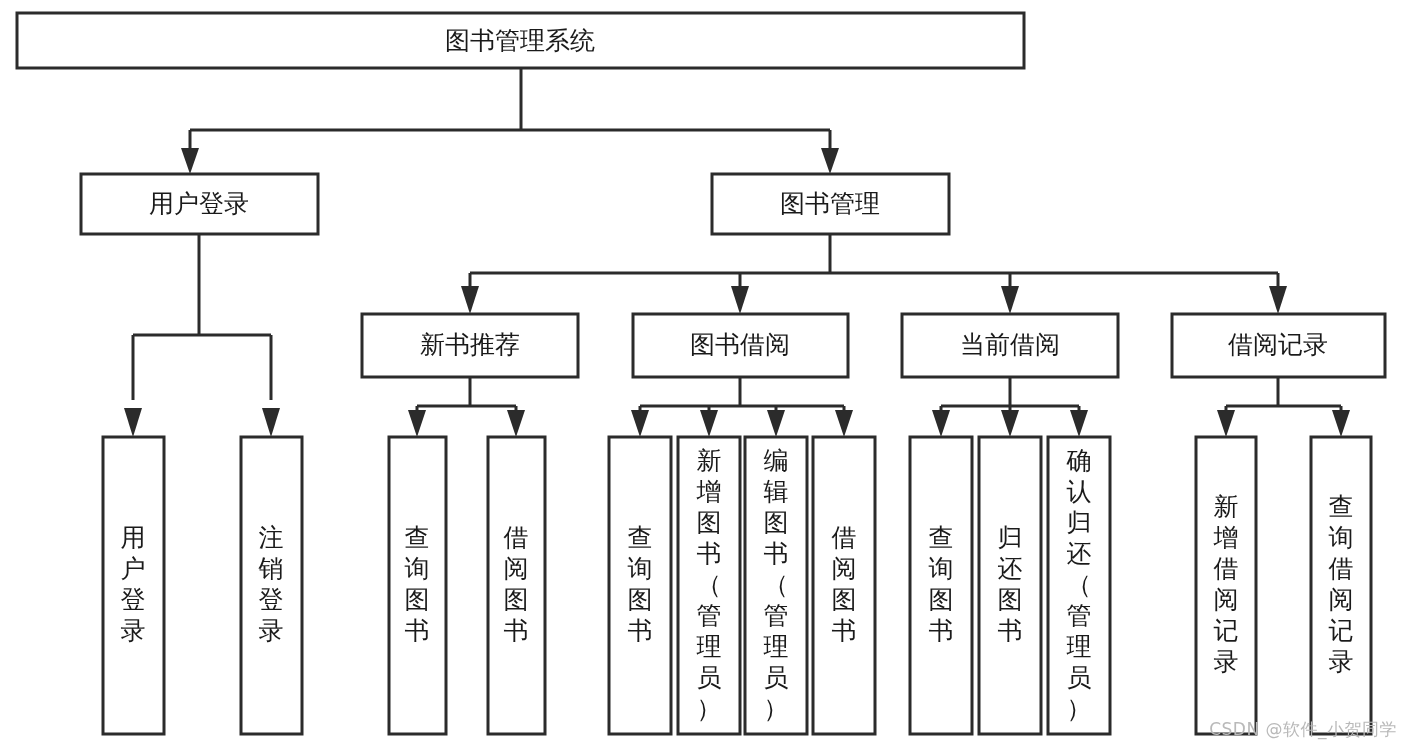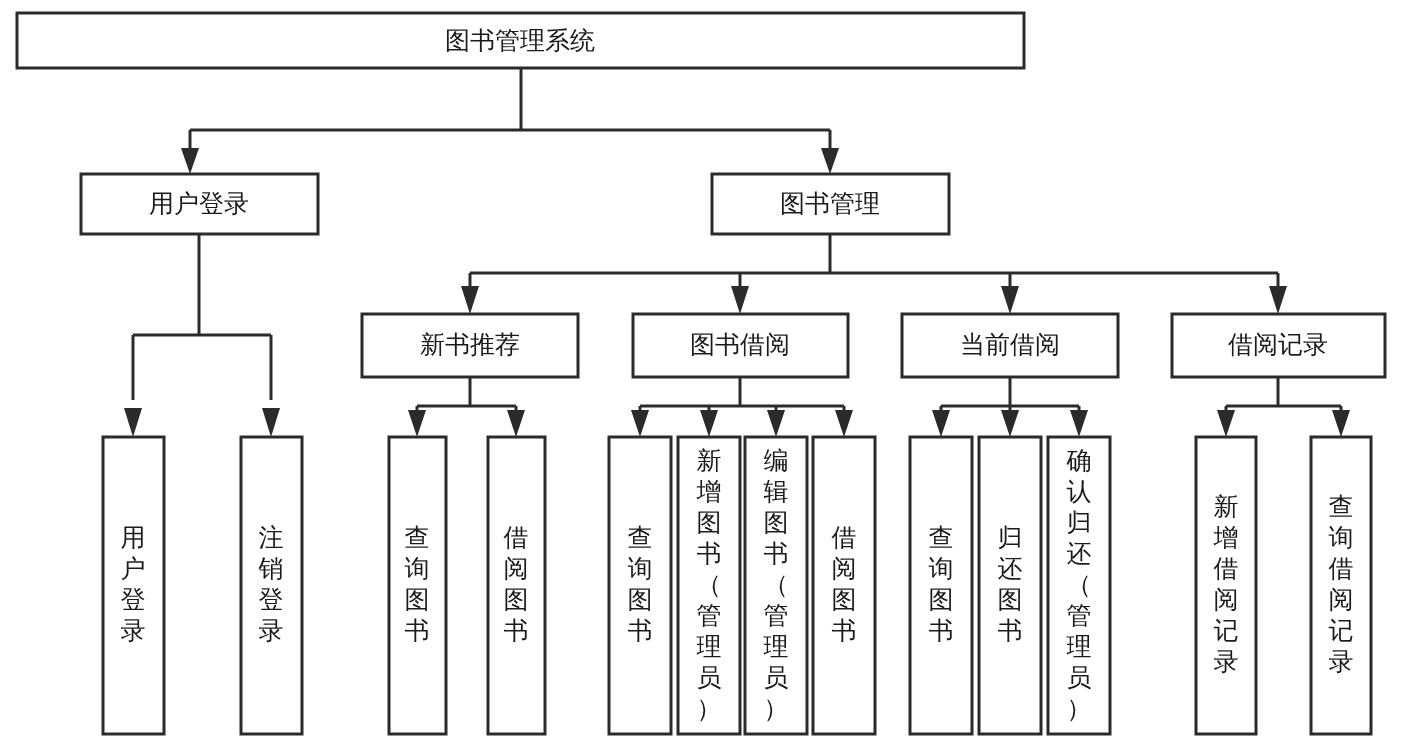--- a/index.html
+++ b/index.html
@@ -241,14 +241,15 @@
       <text class="node-label label-v" x="1226" y="508"><tspan x="1226" y="508">新</tspan><tspan x="1226" y="539">增</tspan><tspan x="1226" y="570">借</tspan><tspan x="1226" y="601">阅</tspan><tspan x="1226" y="632">记</tspan><tspan x="1226" y="663">录</tspan></text>
     </g>
 
     <g>
       <rect class="node-box" x="1311" y="437" width="60" height="297"></rect>
       <text class="node-label label-v" x="1341" y="508"><tspan x="1341" y="508">查</tspan><tspan x="1341" y="539">询</tspan><tspan x="1341" y="570">借</tspan><tspan x="1341" y="601">阅</tspan><tspan x="1341" y="632">记</tspan><tspan x="1341" y="663">录</tspan></text>
     </g>
 
   </svg>
 
+  <div class="watermark">CSDN @软件_小贺同学</div>
 
 </div>
 
 </body></html>

